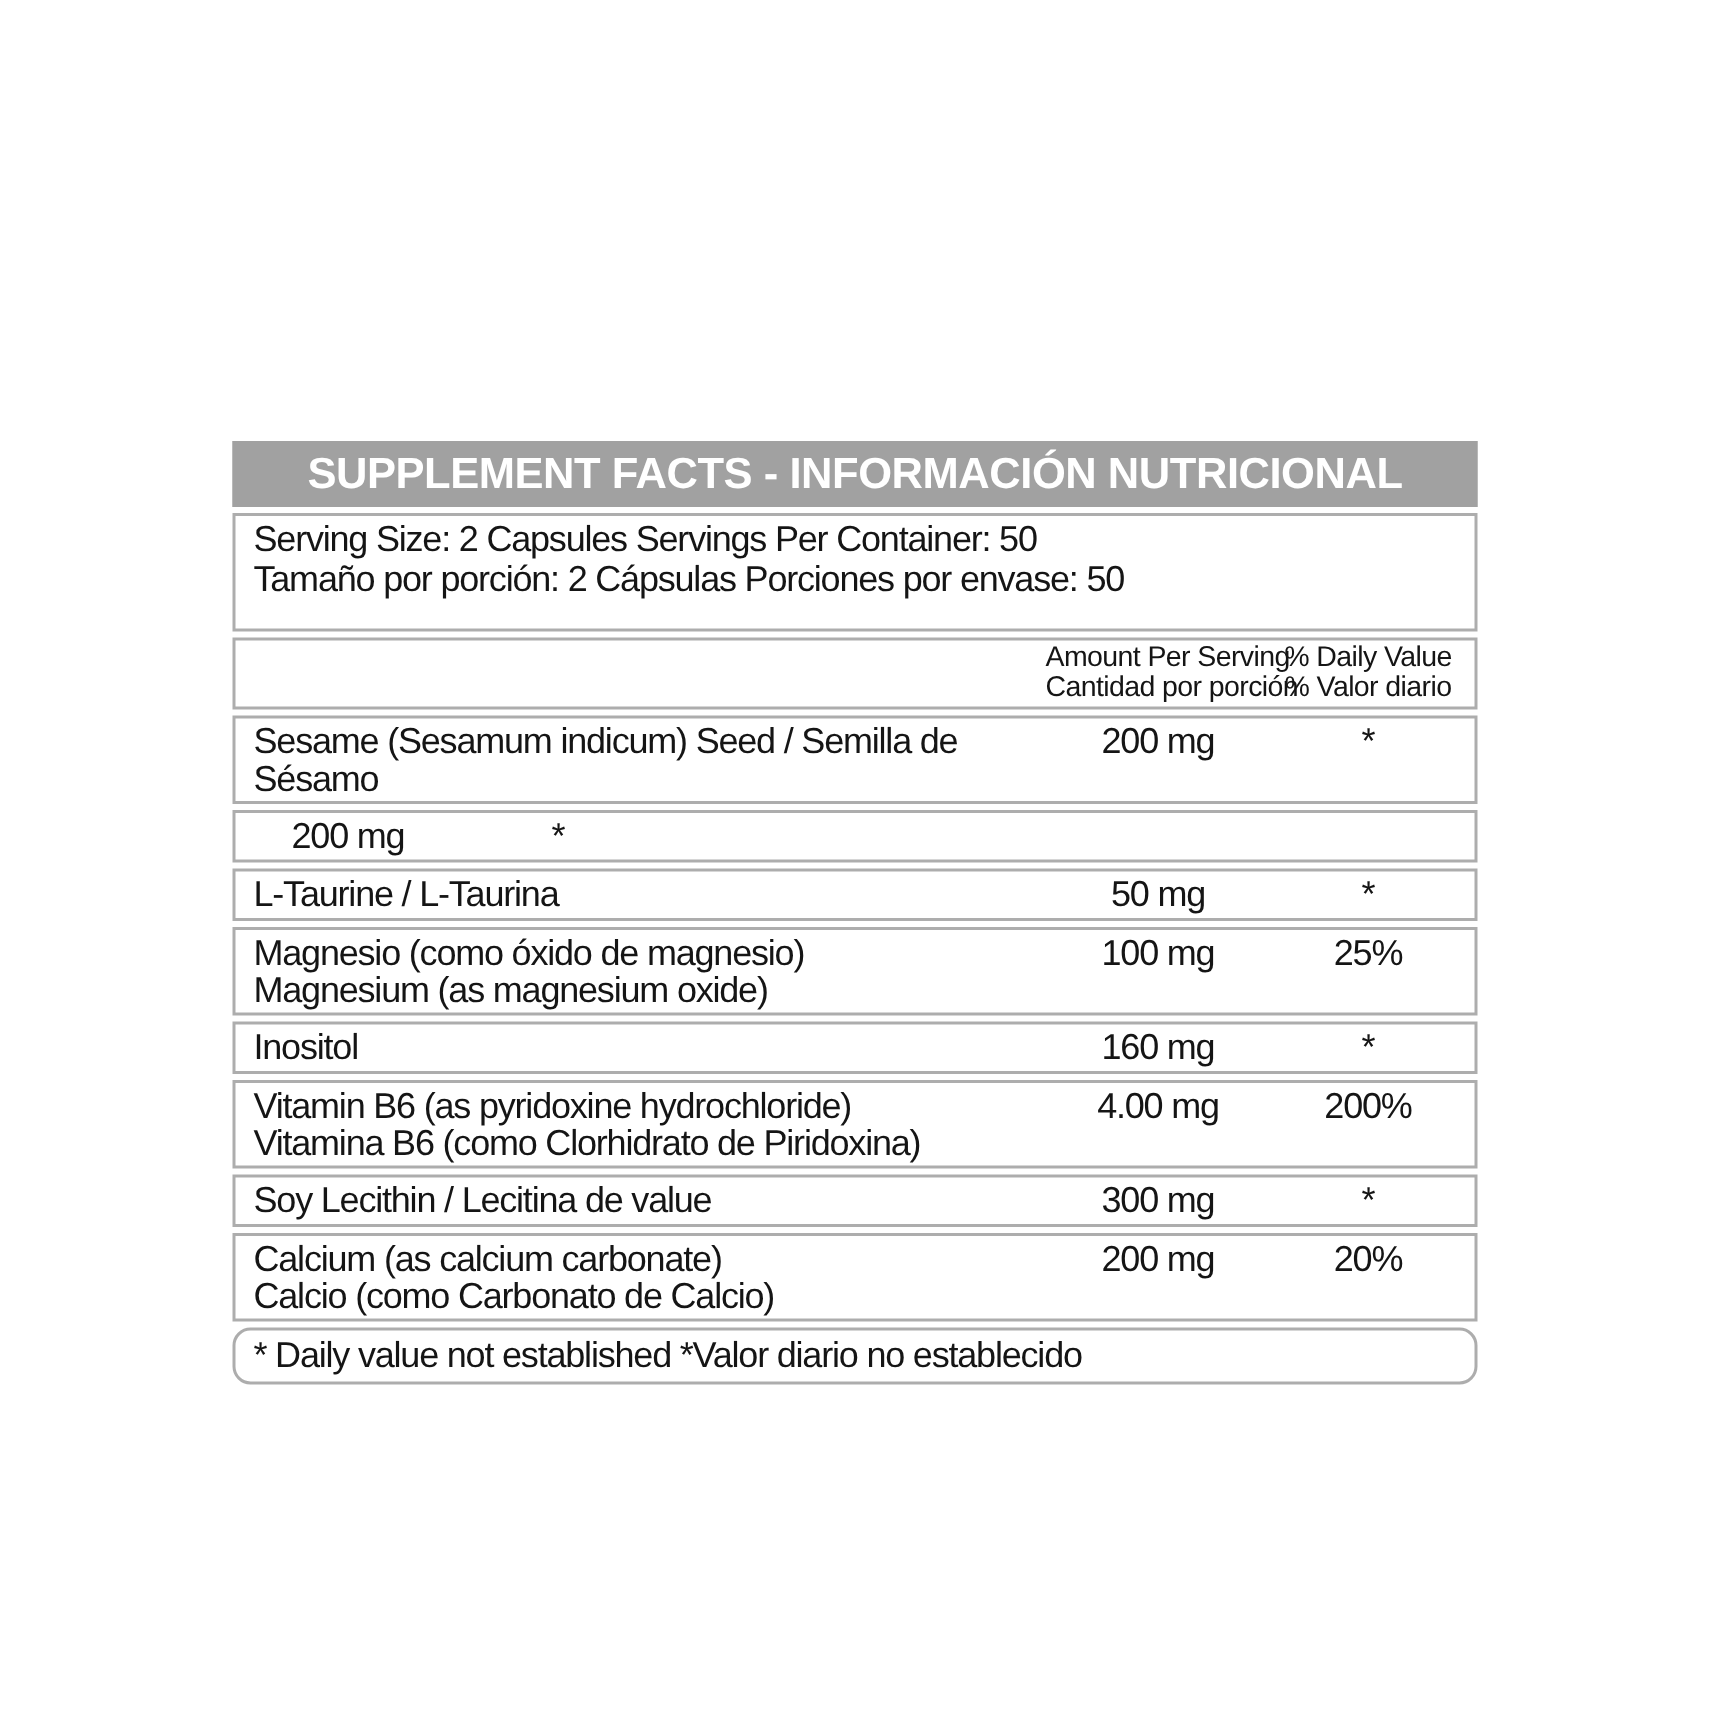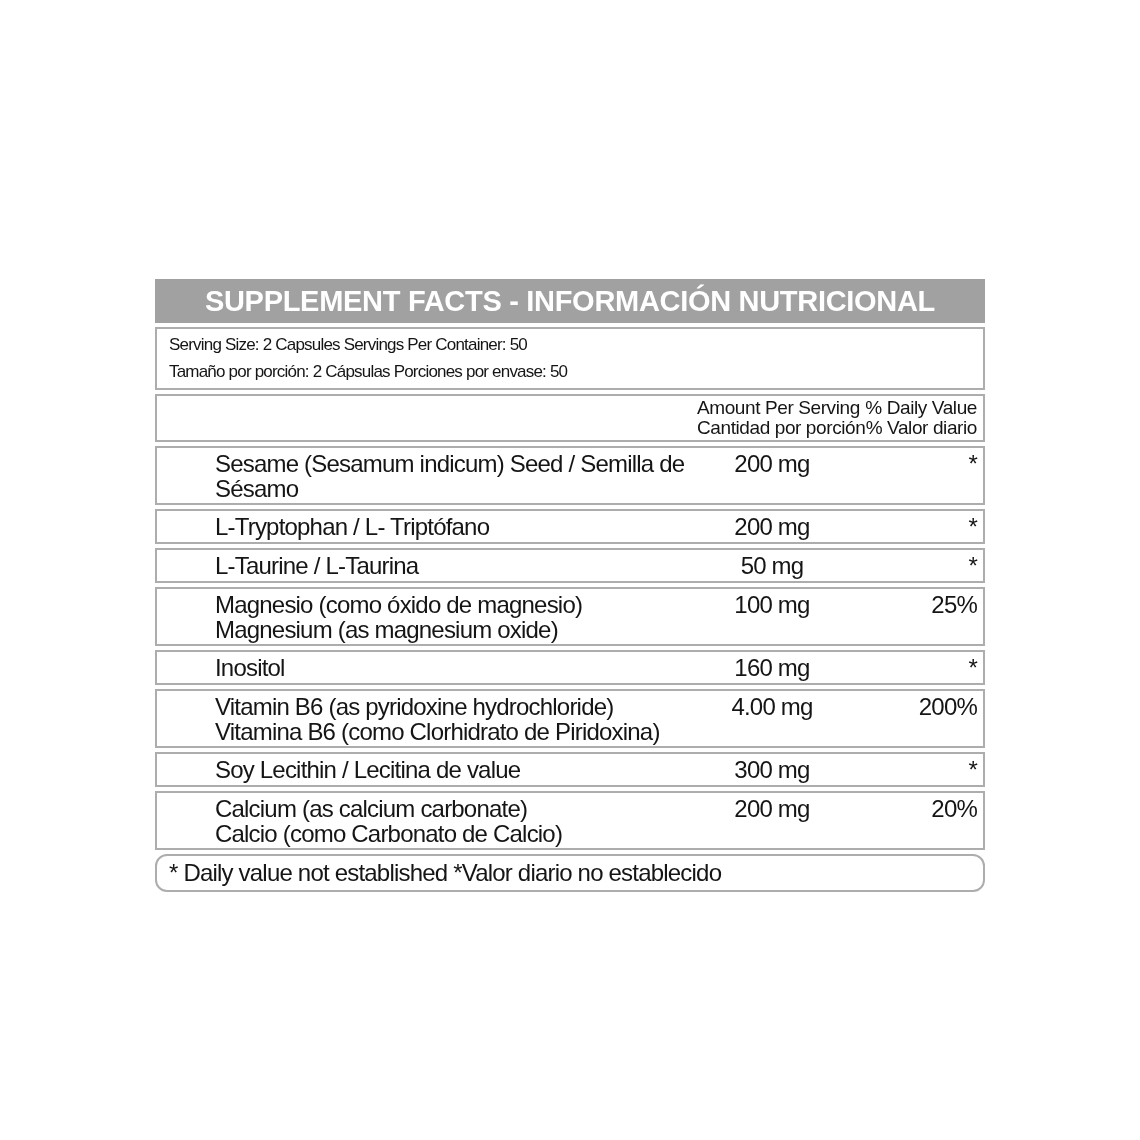--- a/index.html
+++ b/index.html
@@ -13,21 +13,21 @@
   body {
     width: 1140px;
     height: 1140px;
     position: relative;
     font-family: "Liberation Sans", sans-serif;
     color: var(--text);
   }
   .panel {
     position: absolute;
     left: 155px;
-    top: 279px;
+    top: 294px;
     width: 830px;
   }
   .box {
     background: #ffffff;
     border: 2px solid var(--border);
     margin-bottom: 4px;
   }
   .box.header {
     background: var(--header-bg);
     border-color: var(--header-bg);
@@ -35,52 +35,51 @@
     height: 44px;
     text-align: center;
     font-weight: bold;
     font-size: 29px;
     line-height: 41px;
     letter-spacing: -0.3px;
     white-space: nowrap;
   }
   .box.serving {
     min-height: 59px;
-    padding: 2px 0 3px 12px;
-    font-size: 17px;
+    padding: 2px 0 19px 12px;
+    font-size: 24px;
     line-height: 27px;
     letter-spacing: -0.8px;
   }
   .row {
     display: flex;
     align-items: flex-start;
     min-height: 35px;
     padding-top: 3px;
     padding-bottom: 2px;
   }
   .col-label {
     flex: 1;
     padding-left: 12px;
     font-size: 24px;
     line-height: 25px;
     letter-spacing: -0.8px;
-    margin-left: 46px;
   }
   .col-amount {
     width: 150px;
     text-align: center;
     font-size: 24px;
     line-height: 25px;
     letter-spacing: -0.8px;
     white-space: nowrap;
   }
   .col-dv {
     width: 130px;
     margin-right: 6px;
-    text-align: right;
+    text-align: center;
     font-size: 24px;
     line-height: 25px;
     letter-spacing: -0.8px;
     white-space: nowrap;
   }
   .box.colheader { min-height: 43px; padding-top: 2px; padding-bottom: 2px; }
   .colheader .col-amount div,
   .colheader .col-dv div {
     font-size: 19px;
     line-height: 20px;
@@ -126,24 +125,20 @@
   <div class="box row">
     <div class="col-label">
       <div>Sesame (Sesamum indicum) Seed / Semilla de Sésamo</div>
       <div></div>
     </div>
     <div class="col-amount">200 mg</div>
     <div class="col-dv">*</div>
   </div>
 
   <div class="box row">
-    <div class="col-label">
-      <div>L-Tryptophan / L- Triptófano</div>
-      <div></div>
-    </div>
     <div class="col-amount">200 mg</div>
     <div class="col-dv">*</div>
   </div>
 
   <div class="box row">
     <div class="col-label">
       <div>L-Taurine / L-Taurina</div>
       <div></div>
     </div>
     <div class="col-amount">50 mg</div>

